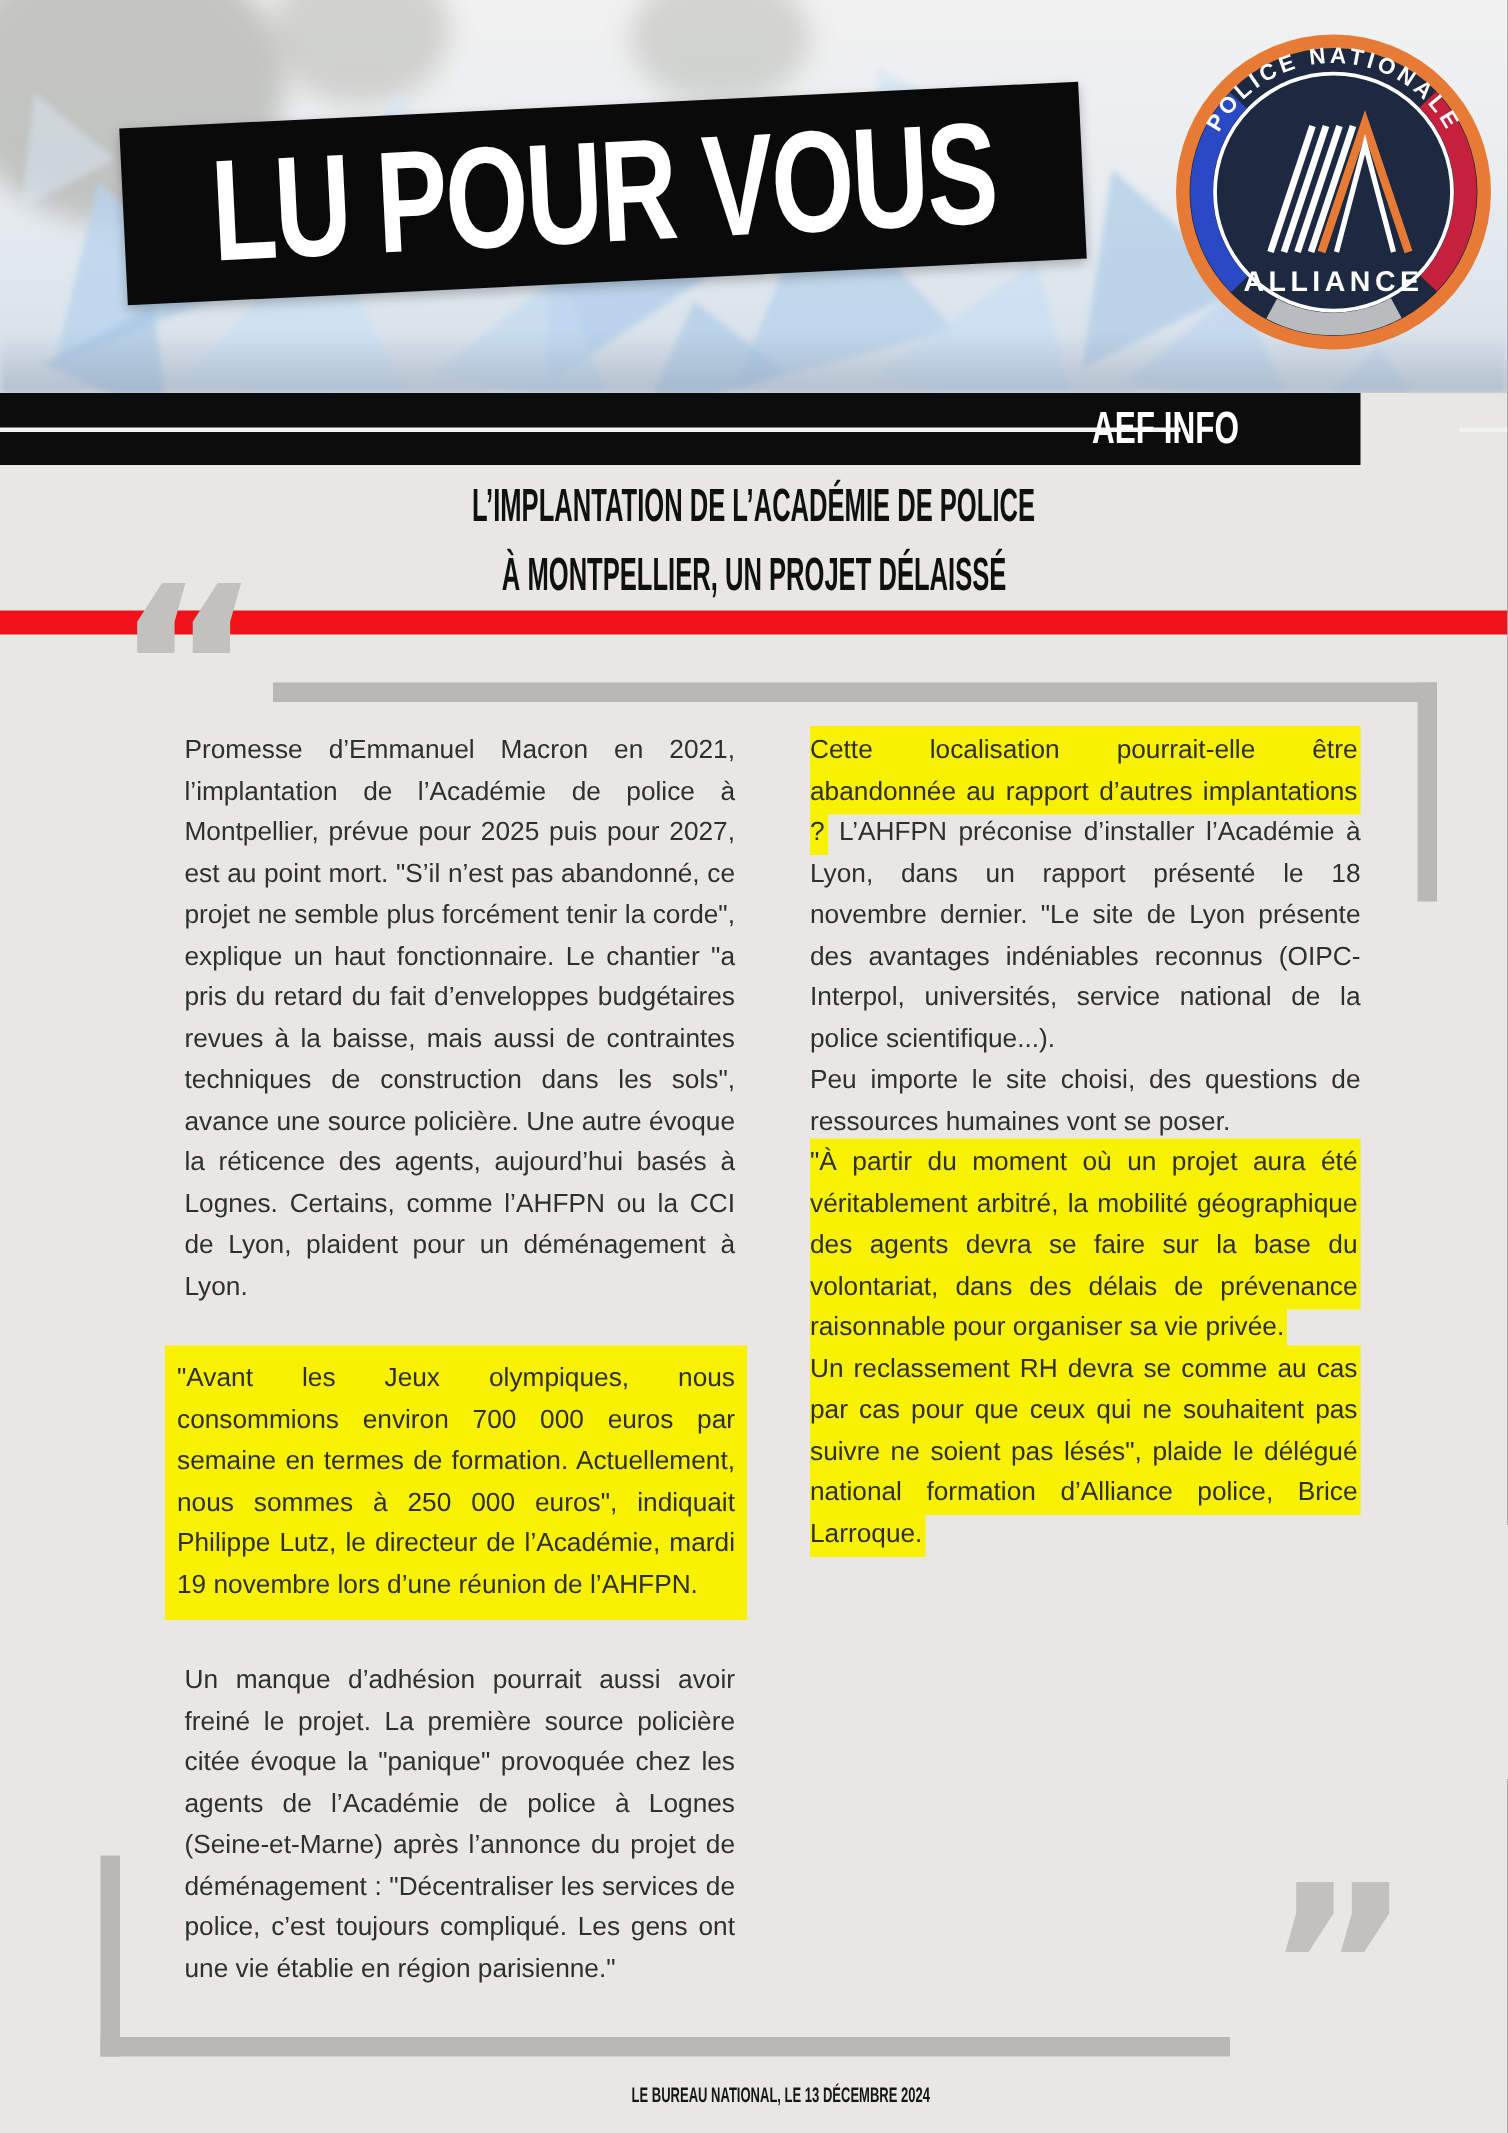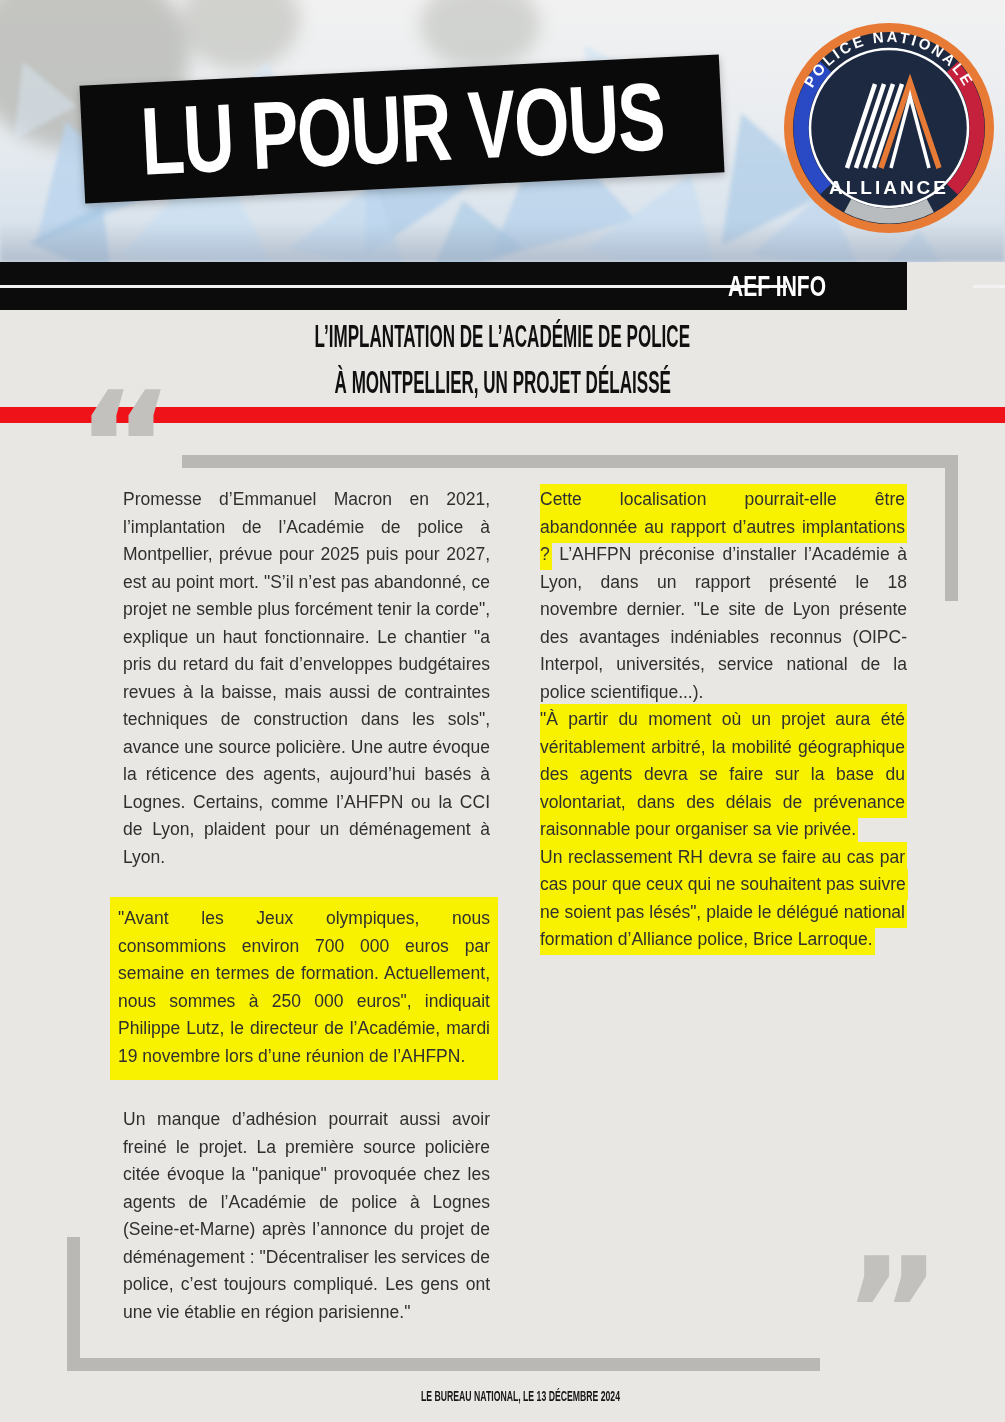--- a/index.html
+++ b/index.html
@@ -156,21 +156,22 @@
   <div class="quote close">”</div>
 
   <div class="col col-left">
     <p class="para">Promesse d’Emmanuel Macron en 2021, l’implantation de l’Académie de police à Montpellier, prévue pour 2025 puis pour 2027, est au point mort. "S’il n’est pas abandonné, ce projet ne semble plus forcément tenir la corde", explique un haut fonctionnaire. Le chantier "a pris du retard du fait d’enveloppes budgétaires revues à la baisse, mais aussi de contraintes techniques de construction dans les sols", avance une source policière. Une autre évoque la réticence des agents, aujourd’hui basés à Lognes. Certains, comme l’AHFPN ou la CCI de Lyon, plaident pour un déménagement à Lyon.</p>
     <p class="para hl-block">"Avant les Jeux olympiques, nous consommions environ 700 000 euros par semaine en termes de formation. Actuellement, nous sommes à 250 000 euros", indiquait Philippe Lutz, le directeur de l’Académie, mardi 19 novembre lors d’une réunion de l’AHFPN.</p>
     <p class="para">Un manque d’adhésion pourrait aussi avoir freiné le projet. La première source policière citée évoque la "panique" provoquée chez les agents de l’Académie de police à Lognes (Seine-et-Marne) après l’annonce du projet de déménagement : "Décentraliser les services de police, c’est toujours compliqué. Les gens ont une vie établie en région parisienne."</p>
   </div>
 
   <div class="col col-right">
     <p class="para tight"><span class="hl">Cette localisation pourrait-elle être abandonnée au rapport d’autres implantations ?</span><span> L’AHFPN préconise d’installer l’Académie à Lyon, dans un rapport présenté le 18 novembre dernier. "Le site de Lyon présente des avantages indéniables reconnus (OIPC-Interpol, universités, service national de la police scientifique...).</span></p>
+    <p class="para tight">Peu importe le site choisi, des questions de ressources humaines vont se poser.</p>
     <p class="para tight"><span class="hl">"À partir du moment où un projet aura été véritablement arbitré, la mobilité géographique des agents devra se faire sur la base du volontariat, dans des délais de prévenance raisonnable pour organiser sa vie privée.</span></p>
-    <p class="para"><span class="hl">Un reclassement RH devra se faire au cas par cas pour que ceux qui ne souhaitent pas suivre ne soient pas lésés", plaide le délégué national formation d’Alliance police, Brice Larroque.</span></p>
+    <p class="para"><span class="hl">Un reclassement RH devra se comme au cas par cas pour que ceux qui ne souhaitent pas suivre ne soient pas lésés", plaide le délégué national formation d’Alliance police, Brice Larroque.</span></p>
   </div>
 
   <div class="footer">
     <span>LE BUREAU NATIONAL, LE 13 DÉCEMBRE 2024</span>
   </div>
 
 </div>
 
 </body></html>

